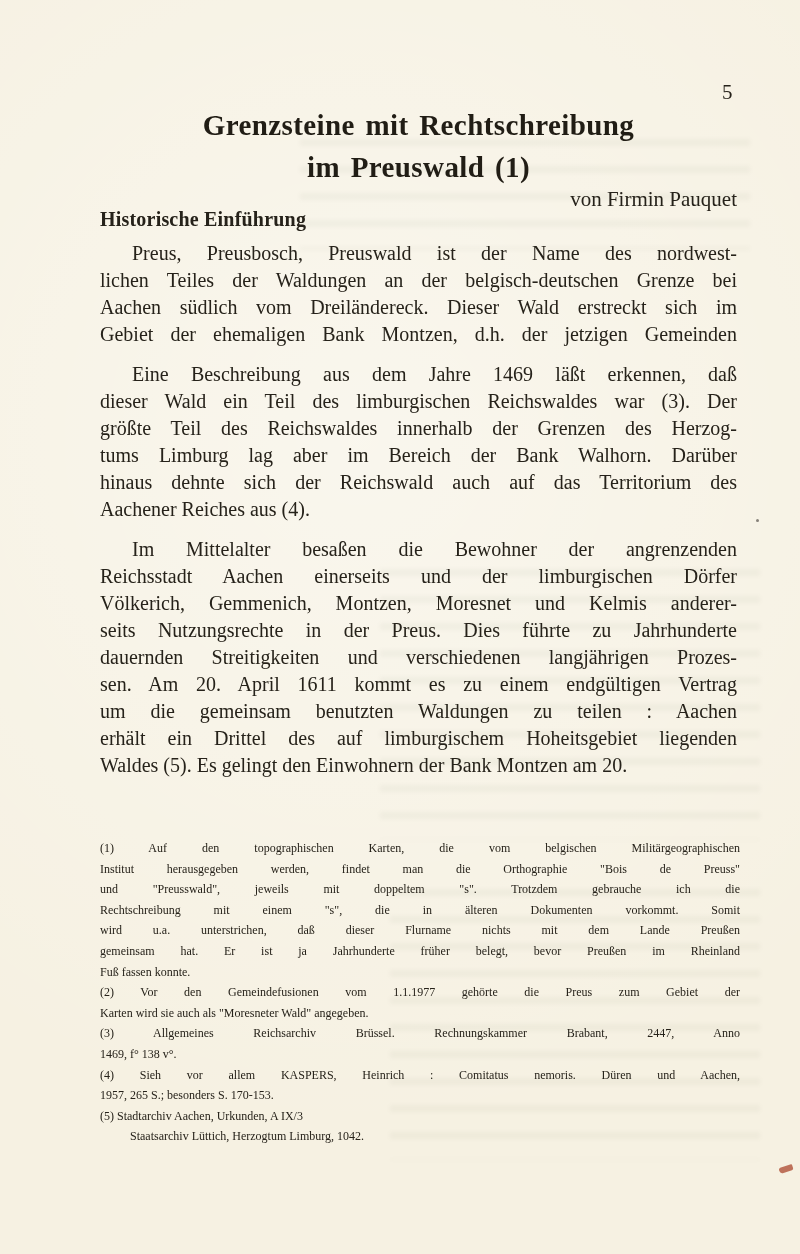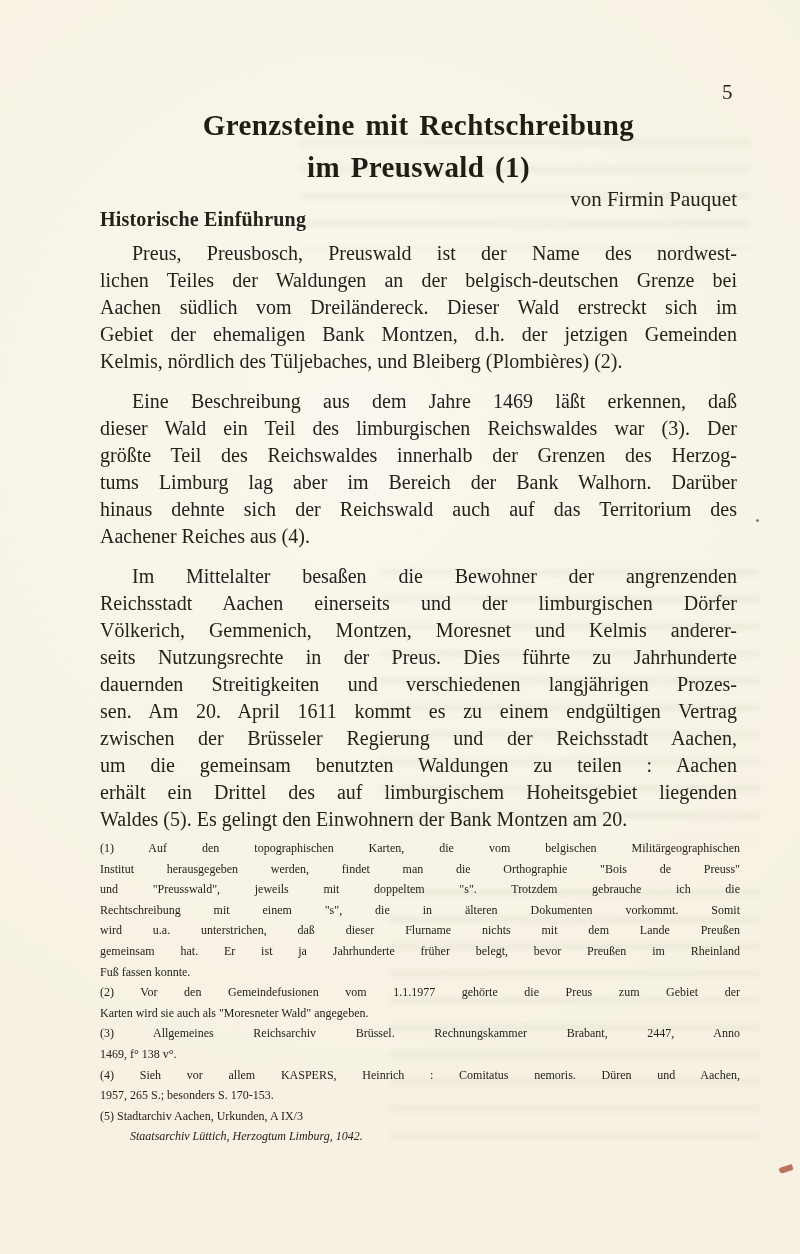--- a/index.html
+++ b/index.html
@@ -90,21 +90,21 @@
   .footnotes {
     position: absolute;
     left: 100px;
     top: 838px;
     width: 640px;
     font-size: 12px;
     line-height: 20.6px;
   }
   .fline { text-align: left; }
   .fline.just { text-align: justify; text-align-last: justify; }
-  .fline.ind { padding-left: 30px; font-style: italic; }
+  .fline.ind { padding-left: 30px; }
 
   .stain {
     position: absolute;
     left: 779px;
     top: 1166px;
     width: 14px;
     height: 6px;
     background: #b0533a;
     border-radius: 3px 1px 2px 4px;
     transform: rotate(-18deg);
@@ -140,38 +140,36 @@
   <div class="byline">von Firmin Pauquet</div>
 
   <div class="section-heading">Historische Einführung</div>
 
   <div class="body-text">
       <div class="para">
         <div class="line first">Preus, Preusbosch, Preuswald ist der Name des nordwest-</div>
         <div class="line">lichen Teiles der Waldungen an der belgisch-deutschen Grenze bei</div>
         <div class="line">Aachen südlich vom Dreiländereck. Dieser Wald erstreckt sich im</div>
         <div class="line">Gebiet der ehemaligen Bank Montzen, d.h. der jetzigen Gemeinden</div>
-        <div class="line last">Kelmis, nördlich des Tüljebaches, und Bleiberg (Plombières) (2).</div>
       </div>
       <div class="para">
         <div class="line first">Eine Beschreibung aus dem Jahre 1469 läßt erkennen, daß</div>
         <div class="line">dieser Wald ein Teil des limburgischen Reichswaldes war (3). Der</div>
         <div class="line">größte Teil des Reichswaldes innerhalb der Grenzen des Herzog-</div>
         <div class="line">tums Limburg lag aber im Bereich der Bank Walhorn. Darüber</div>
         <div class="line">hinaus dehnte sich der Reichswald auch auf das Territorium des</div>
         <div class="line last">Aachener Reiches aus (4).</div>
       </div>
       <div class="para">
         <div class="line first">Im Mittelalter besaßen die Bewohner der angrenzenden</div>
         <div class="line">Reichsstadt Aachen einerseits und der limburgischen Dörfer</div>
         <div class="line">Völkerich, Gemmenich, Montzen, Moresnet und Kelmis anderer-</div>
         <div class="line">seits Nutzungsrechte in der Preus. Dies führte zu Jahrhunderte</div>
         <div class="line">dauernden Streitigkeiten und verschiedenen langjährigen Prozes-</div>
         <div class="line">sen. Am 20. April 1611 kommt es zu einem endgültigen Vertrag</div>
-        <div class="line">zwischen der Brüsseler Regierung und der Reichsstadt Aachen,</div>
         <div class="line">um die gemeinsam benutzten Waldungen zu teilen : Aachen</div>
         <div class="line">erhält ein Drittel des auf limburgischem Hoheitsgebiet liegenden</div>
         <div class="line last">Waldes (5). Es gelingt den Einwohnern der Bank Montzen am 20.</div>
       </div>
     </div>
 
   <div class="footnotes">
       <div class="footnote">
         <div class="fline just">(1) Auf den topographischen Karten, die vom belgischen Militärgeographischen</div>
         <div class="fline just">Institut herausgegeben werden, findet man die Orthographie "Bois de Preuss"</div>

